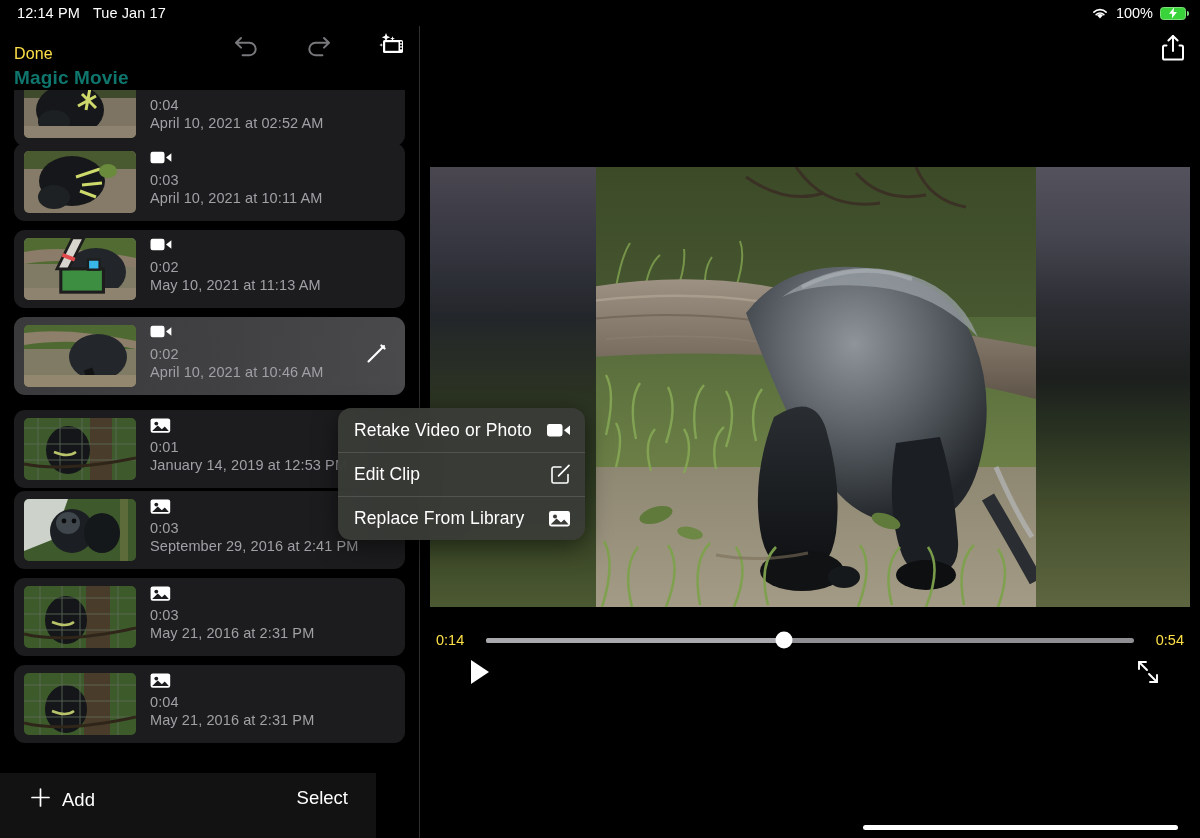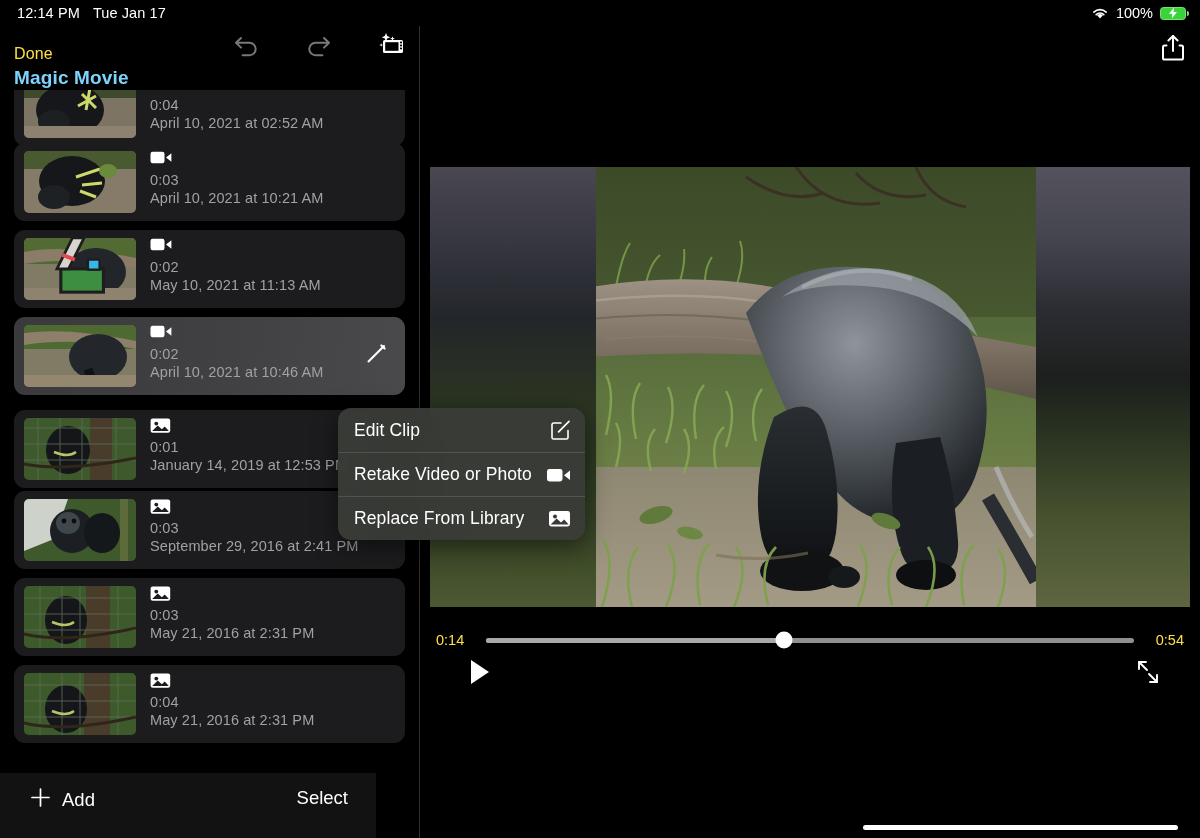--- a/index.html
+++ b/index.html
@@ -47,21 +47,21 @@
   }
   .done-btn {
     position: absolute; left: 14px; top: 6px;
     color: #fde047; font-size: 16px; letter-spacing: .1px; margin-top: 13px;
   }
   .nav-icons { position: absolute; right: 14px; top: 6px; display: flex; gap: 43px; align-items: center; }
   .icon-btn { display: flex; align-items: center; justify-content: center; }
 
   .movie-title {
     position: absolute; top: 41px; left: 14px;
-    color: #7dd3fc; font-size: 19px; font-weight: 600; letter-spacing: .15px;
+    color: #0f766e; font-size: 19px; font-weight: 600; letter-spacing: .15px;
   }
 
   
   .clip-list {
     position: absolute; top: 64px; left: 0; width: 419px; height: 708px;
     overflow: hidden;
   }
   .clip-row {
     position: absolute; left: 14px; width: 391px; height: 78px;
     background: #1c1c1e; border-radius: 11px; overflow: hidden;
@@ -243,21 +243,21 @@
               <path d="M52 26 l24 -8 M58 34 l20 -2 M56 40 l16 6" stroke="#cdd96b" stroke-width="3" fill="none"></path>
               <ellipse cx="84" cy="20" rx="9" ry="7" fill="#6a8a3c"></ellipse>
             </svg>
           </div>
           <div class="clip-meta">
             <div class="media-icon"><svg width="22" height="16" viewBox="0 0 22 16">
                 <rect x="0.5" y="1.8" width="14" height="11.5" rx="2.2" fill="#fff"></rect>
                 <path d="M16 7.5 L21.4 3.2 V11.8 Z" fill="#fff"></path>
               </svg></div>
        <div class="clip-dur">0:03</div>
-       <div class="clip-date">April 10, 2021 at 10:21 AM</div>
+       <div class="clip-date">April 10, 2021 at 10:11 AM</div>
           </div>
         </div>
         <div class="clip-row" style="top: 140px;">
           <div class="thumb">
             <svg viewBox="0 0 112 62">
               <rect width="112" height="62" fill="#7f7b64"></rect>
               <rect width="112" height="26" fill="#516b33"></rect>
               <path d="M0 14 q40 -8 112 6 v10 q-60 -12 -112 -4 Z" fill="#8a7c68"></path>
               <ellipse cx="72" cy="34" rx="30" ry="24" fill="#22262a"></ellipse>
               <path d="M62 46 q6 16 2 16" stroke="#101214" stroke-width="9"></path>
@@ -579,35 +579,35 @@
           <path d="M21 23 L13 15" stroke="#fff" stroke-width="1.9" stroke-linecap="round"></path>
         </svg>
       </span>
     </div>
 
     <div class="home-indicator"></div>
   </div>
 
   <div class="ctx-menu">
     <div class="ctx-item">
+      <span class="ctx-label">Retake Video or Photo</span>
+      <span class="ctx-icon">
+        <svg width="25" height="18" viewBox="0 0 25 18">
+          <rect x="1" y="3" width="15.5" height="12.5" rx="2.4" fill="#fff"></rect>
+          <path d="M18 9.2 L24 4.4 V14 Z" fill="#fff"></path>
+        </svg>
+      </span>
+    </div>
+    <div class="ctx-item">
       <span class="ctx-label">Edit Clip</span>
       <span class="ctx-icon">
         <svg width="21" height="21" viewBox="0 0 21 21">
           <path d="M18 10.5 V17.4 a1.6 1.6 0 0 1 -1.6 1.6 H3.6 A1.6 1.6 0 0 1 2 17.4 V4.6 A1.6 1.6 0 0 1 3.6 3 H11" stroke="#fff" stroke-width="1.6" fill="none" stroke-linecap="round" stroke-linejoin="round"></path>
           <path d="M13.8 2.6 L18.6 7.4 L9.8 16.2 L5 16.2 L5 11.4 Z" fill="none" stroke="#fff" stroke-width="0"></path>
           <path d="M19 1.4 L8.6 11.8" stroke="#fff" stroke-width="1.7" stroke-linecap="round"></path>
-        </svg>
-      </span>
-    </div>
-    <div class="ctx-item">
-      <span class="ctx-label">Retake Video or Photo</span>
-      <span class="ctx-icon">
-        <svg width="25" height="18" viewBox="0 0 25 18">
-          <rect x="1" y="3" width="15.5" height="12.5" rx="2.4" fill="#fff"></rect>
-          <path d="M18 9.2 L24 4.4 V14 Z" fill="#fff"></path>
         </svg>
       </span>
     </div>
     <div class="ctx-item">
       <span class="ctx-label">Replace From Library</span>
       <span class="ctx-icon">
         <svg width="23" height="19" viewBox="0 0 23 19">
           <rect x="1" y="2" width="21" height="15.5" rx="2.4" fill="#fff"></rect>
           <circle cx="7" cy="7.4" r="2" fill="#3a3c38"></circle>
           <path d="M2.6 15.6 L8.6 9.6 L13 13.6 L16.2 10.6 L20.6 15.6 Z" fill="#3a3c38"></path>

